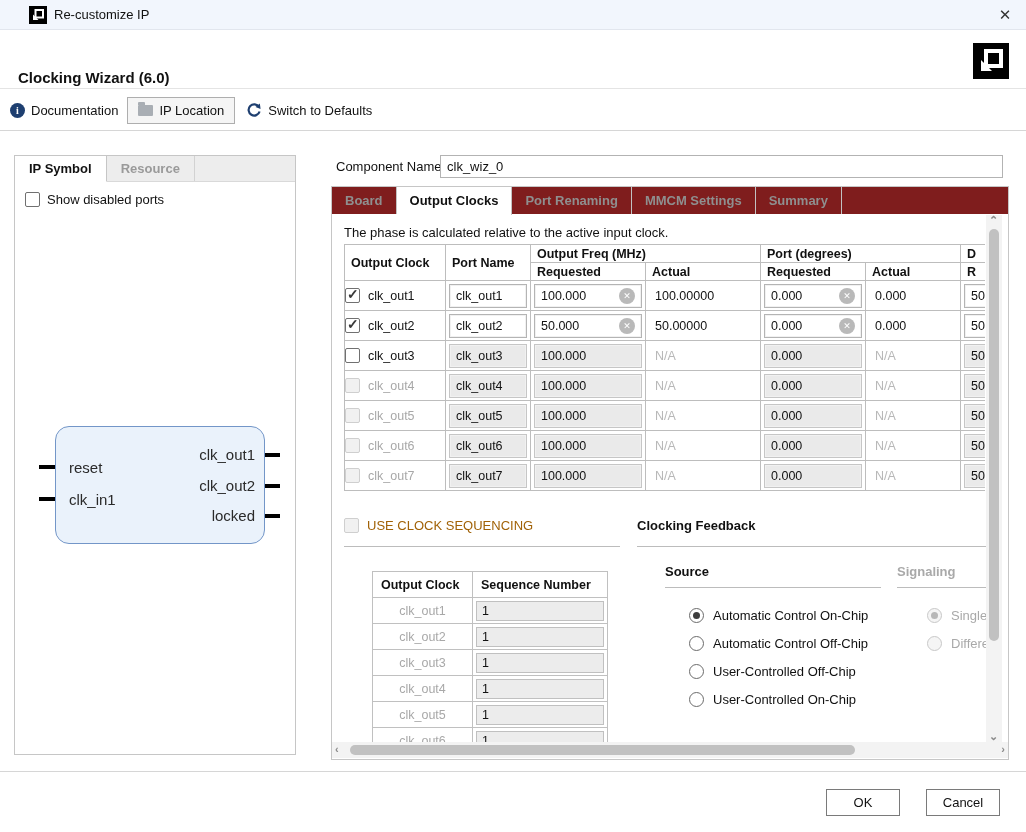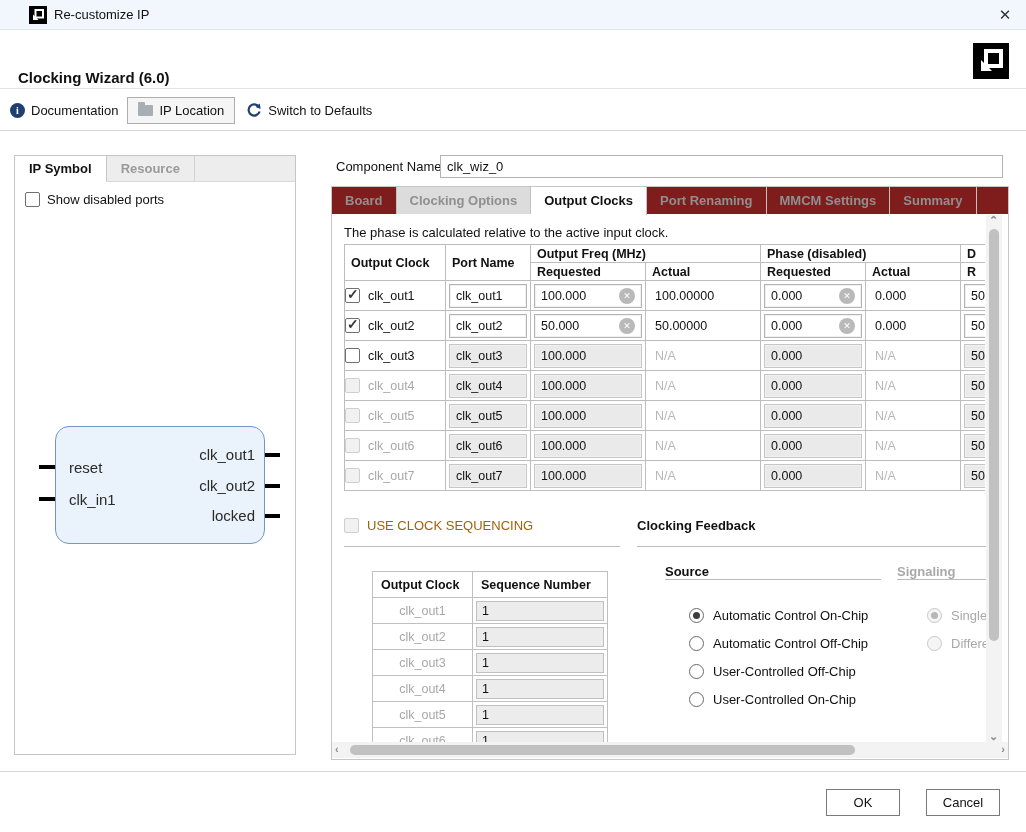--- a/index.html
+++ b/index.html
@@ -79,21 +79,21 @@
   .clear-icon { display:none; margin-left:auto; width:16px; height:16px; border-radius:50%; background:#b9b9b9; color:#fff; font-size:9px; line-height:16px; text-align:center; flex:0 0 auto; }
   .clear-icon.visible { display:block; }
   .plain { padding-left:9px; font-size:12.5px; }
   .plain.gray { color:#b8b8b8; }
 
   
   .use-seq { position:absolute; left:12px; top:304px; width:276px; height:29px; border-bottom:1px solid #bcbcbc; display:flex; align-items:flex-start; gap:8px; color:#a16207; font-size:13px; }
 
   
   .feedback { position:absolute; left:305px; top:304px; width:349px; height:29px; border-bottom:1px solid #bcbcbc; font-weight:bold; font-size:13px; }
-  .grp-label { position:absolute; top:350px; font-weight:bold; font-size:13px; border-bottom:1px solid #bcbcbc; }
+  .grp-label { position:absolute; top:350px; font-weight:bold; font-size:13px; padding-bottom:8px; border-bottom:1px solid #bcbcbc; }
   .grp-source { left:333px; width:216px; }
   .grp-signal { left:565px; width:89px; color:#a9a9a9; }
   .radio-col { position:absolute; top:387px; }
   .radio-col.src { left:357px; }
   .radio-col.sig { left:595px; width:59px; overflow:hidden; }
   .radio-row { display:flex; align-items:center; gap:9px; height:28px; white-space:nowrap; }
   .radio { width:15px; height:15px; border:1px solid #6b6b6b; border-radius:50%; background:#fff; position:relative; flex:0 0 auto; }
   .radio.sel::after { content:""; position:absolute; left:3px; top:3px; width:7px; height:7px; border-radius:50%; background:#3d3d3d; }
   .radio.dis { border-color:#c8c8c8; background:#f5f5f5; }
   .radio.dis.sel::after { background:#b8b8b8; }
@@ -190,21 +190,20 @@
     </div>
   </div>
 
   <span class="comp-label">Component Name</span>
   <div class="comp-input">clk_wiz_0</div>
 
   <div class="main-tabs">
 
       <div class="m-tab">Board</div>
 
-      <div class="m-tab shaded">Clocking Options</div>
 
       <div class="m-tab active">Output Clocks</div>
 
       <div class="m-tab">Port Renaming</div>
 
       <div class="m-tab">MMCM Settings</div>
 
       <div class="m-tab">Summary</div>
 
   </div>
@@ -221,21 +220,21 @@
             <col style="width:115px">
             <col style="width:105px">
             <col style="width:95px">
             <col style="width:30px">
         </colgroup>
         <thead>
           <tr>
             <th rowspan="2">Output Clock</th>
             <th rowspan="2">Port Name</th>
             <th colspan="2">Output Freq (MHz)</th>
-            <th colspan="2">Phase (disabled)</th>
+            <th colspan="2">Port (degrees)</th>
             <th>D</th>
           </tr>
           <tr>
             <th>Requested</th>
             <th>Actual</th>
             <th>Requested</th>
             <th>Actual</th>
             <th>R</th>
           </tr>
         </thead>

